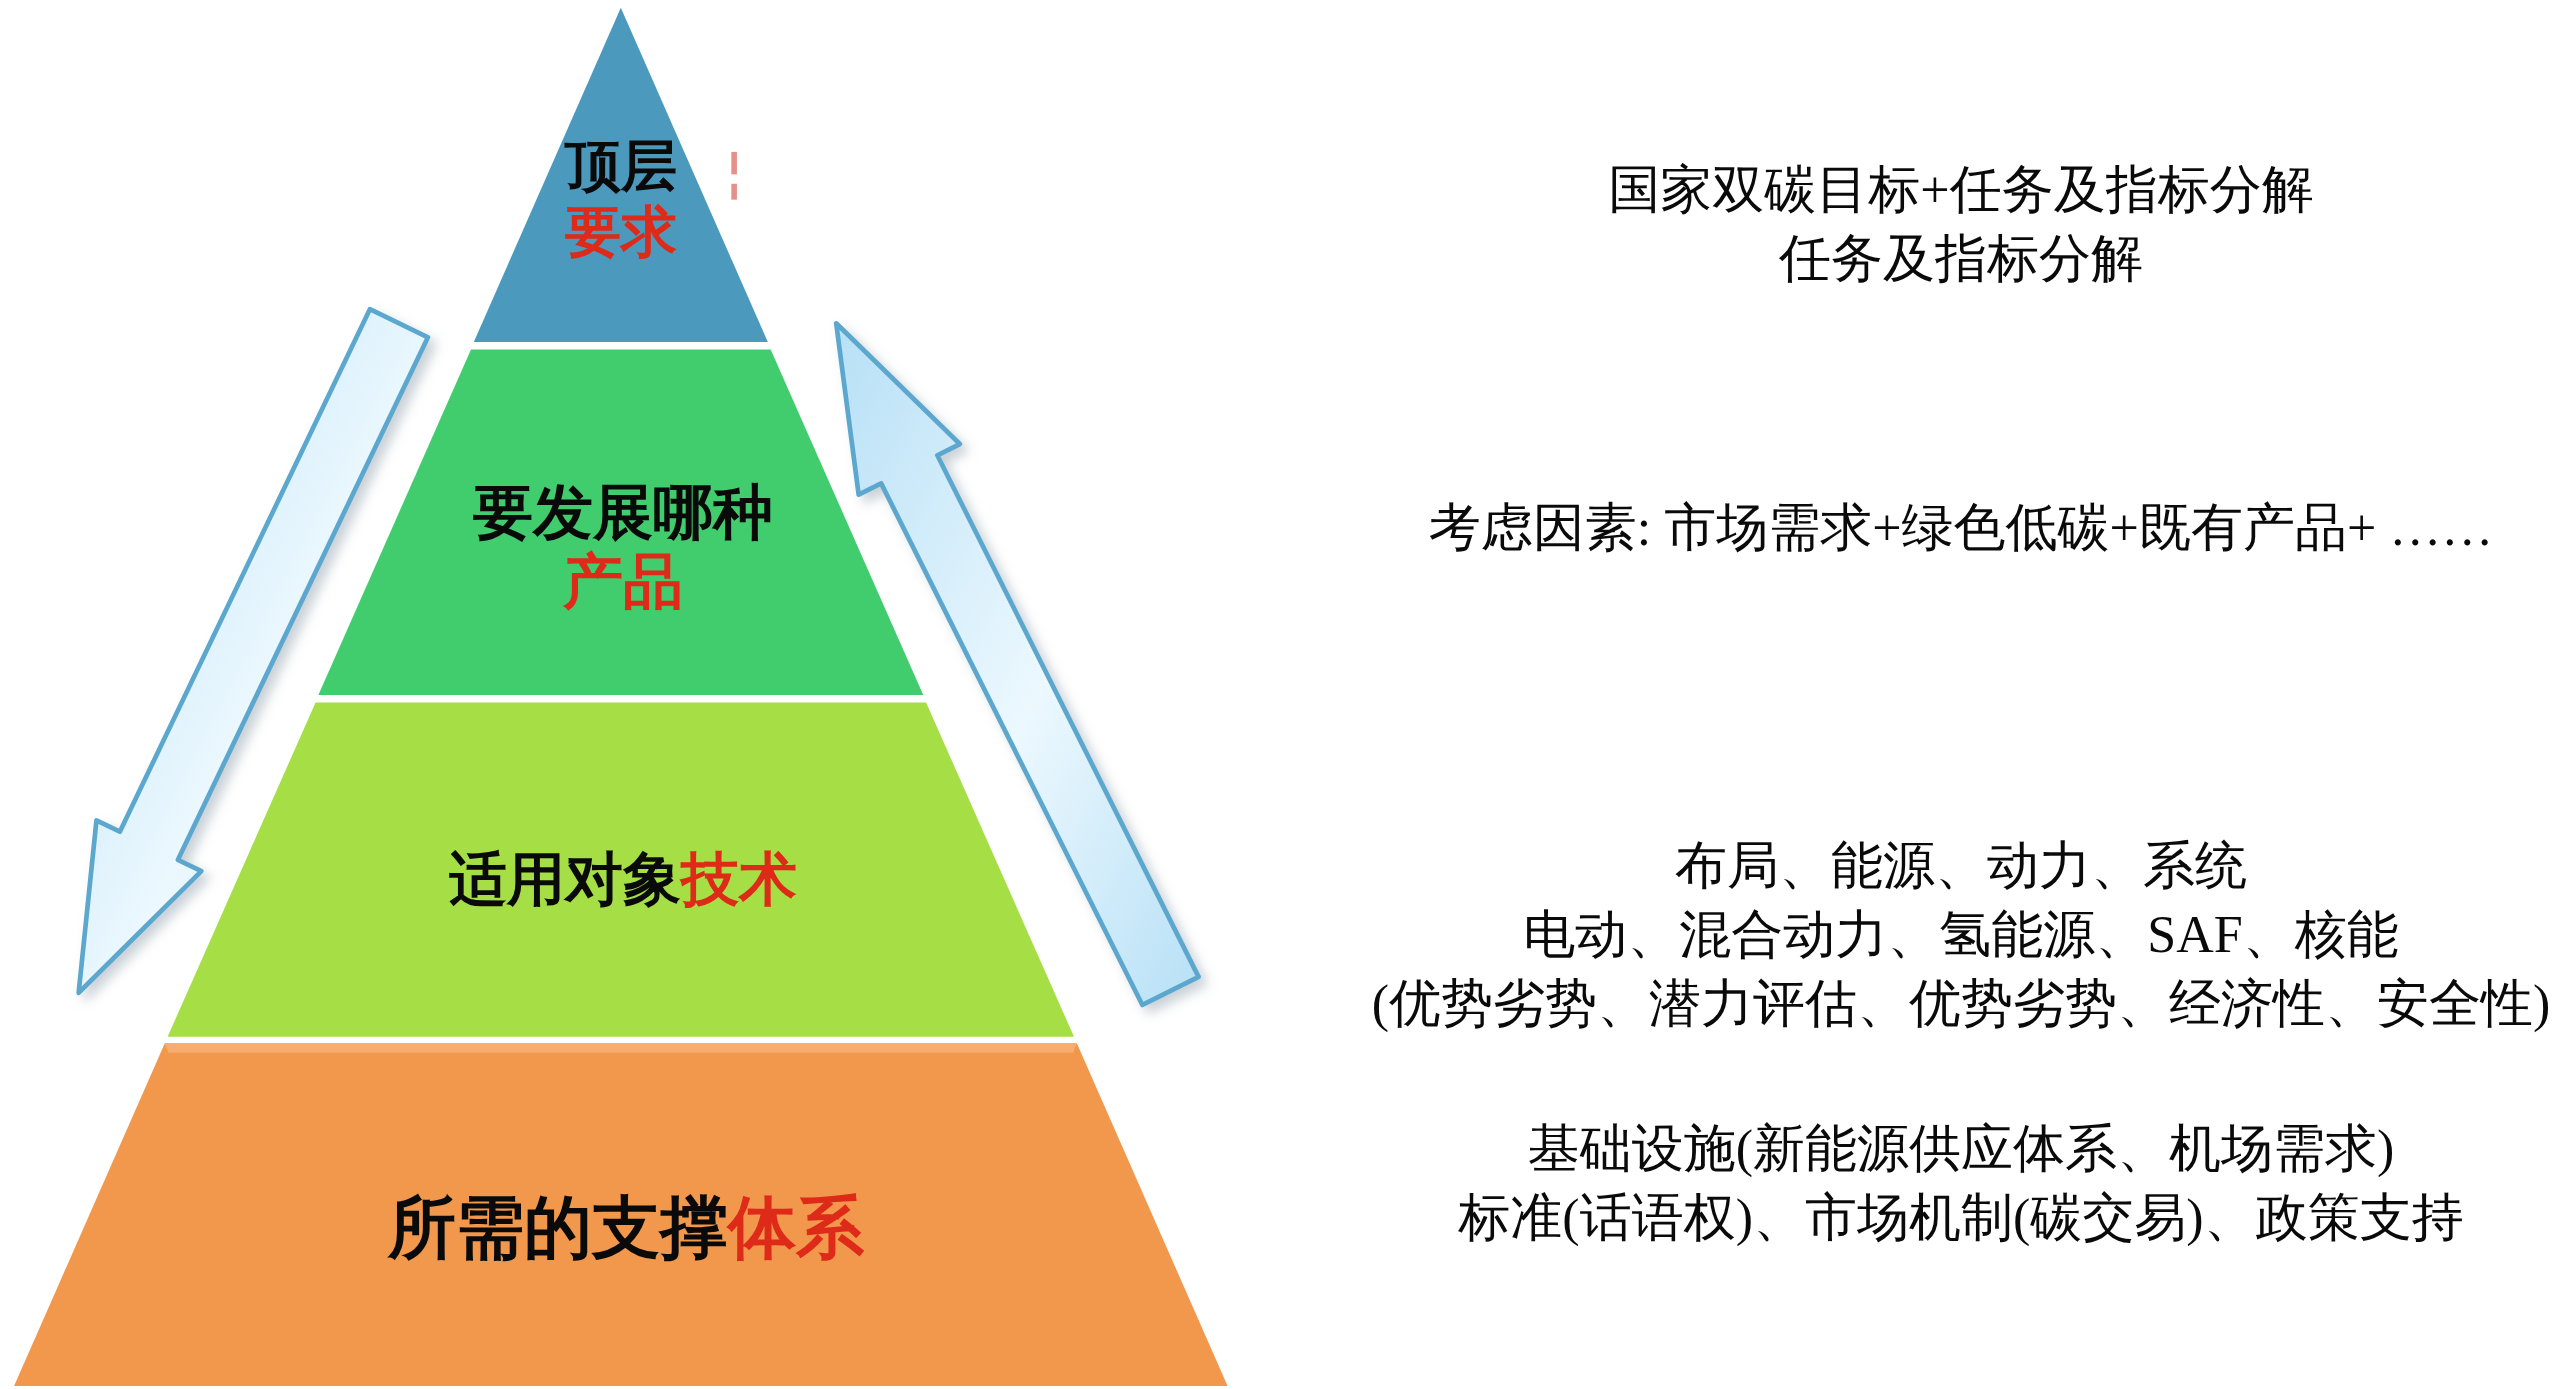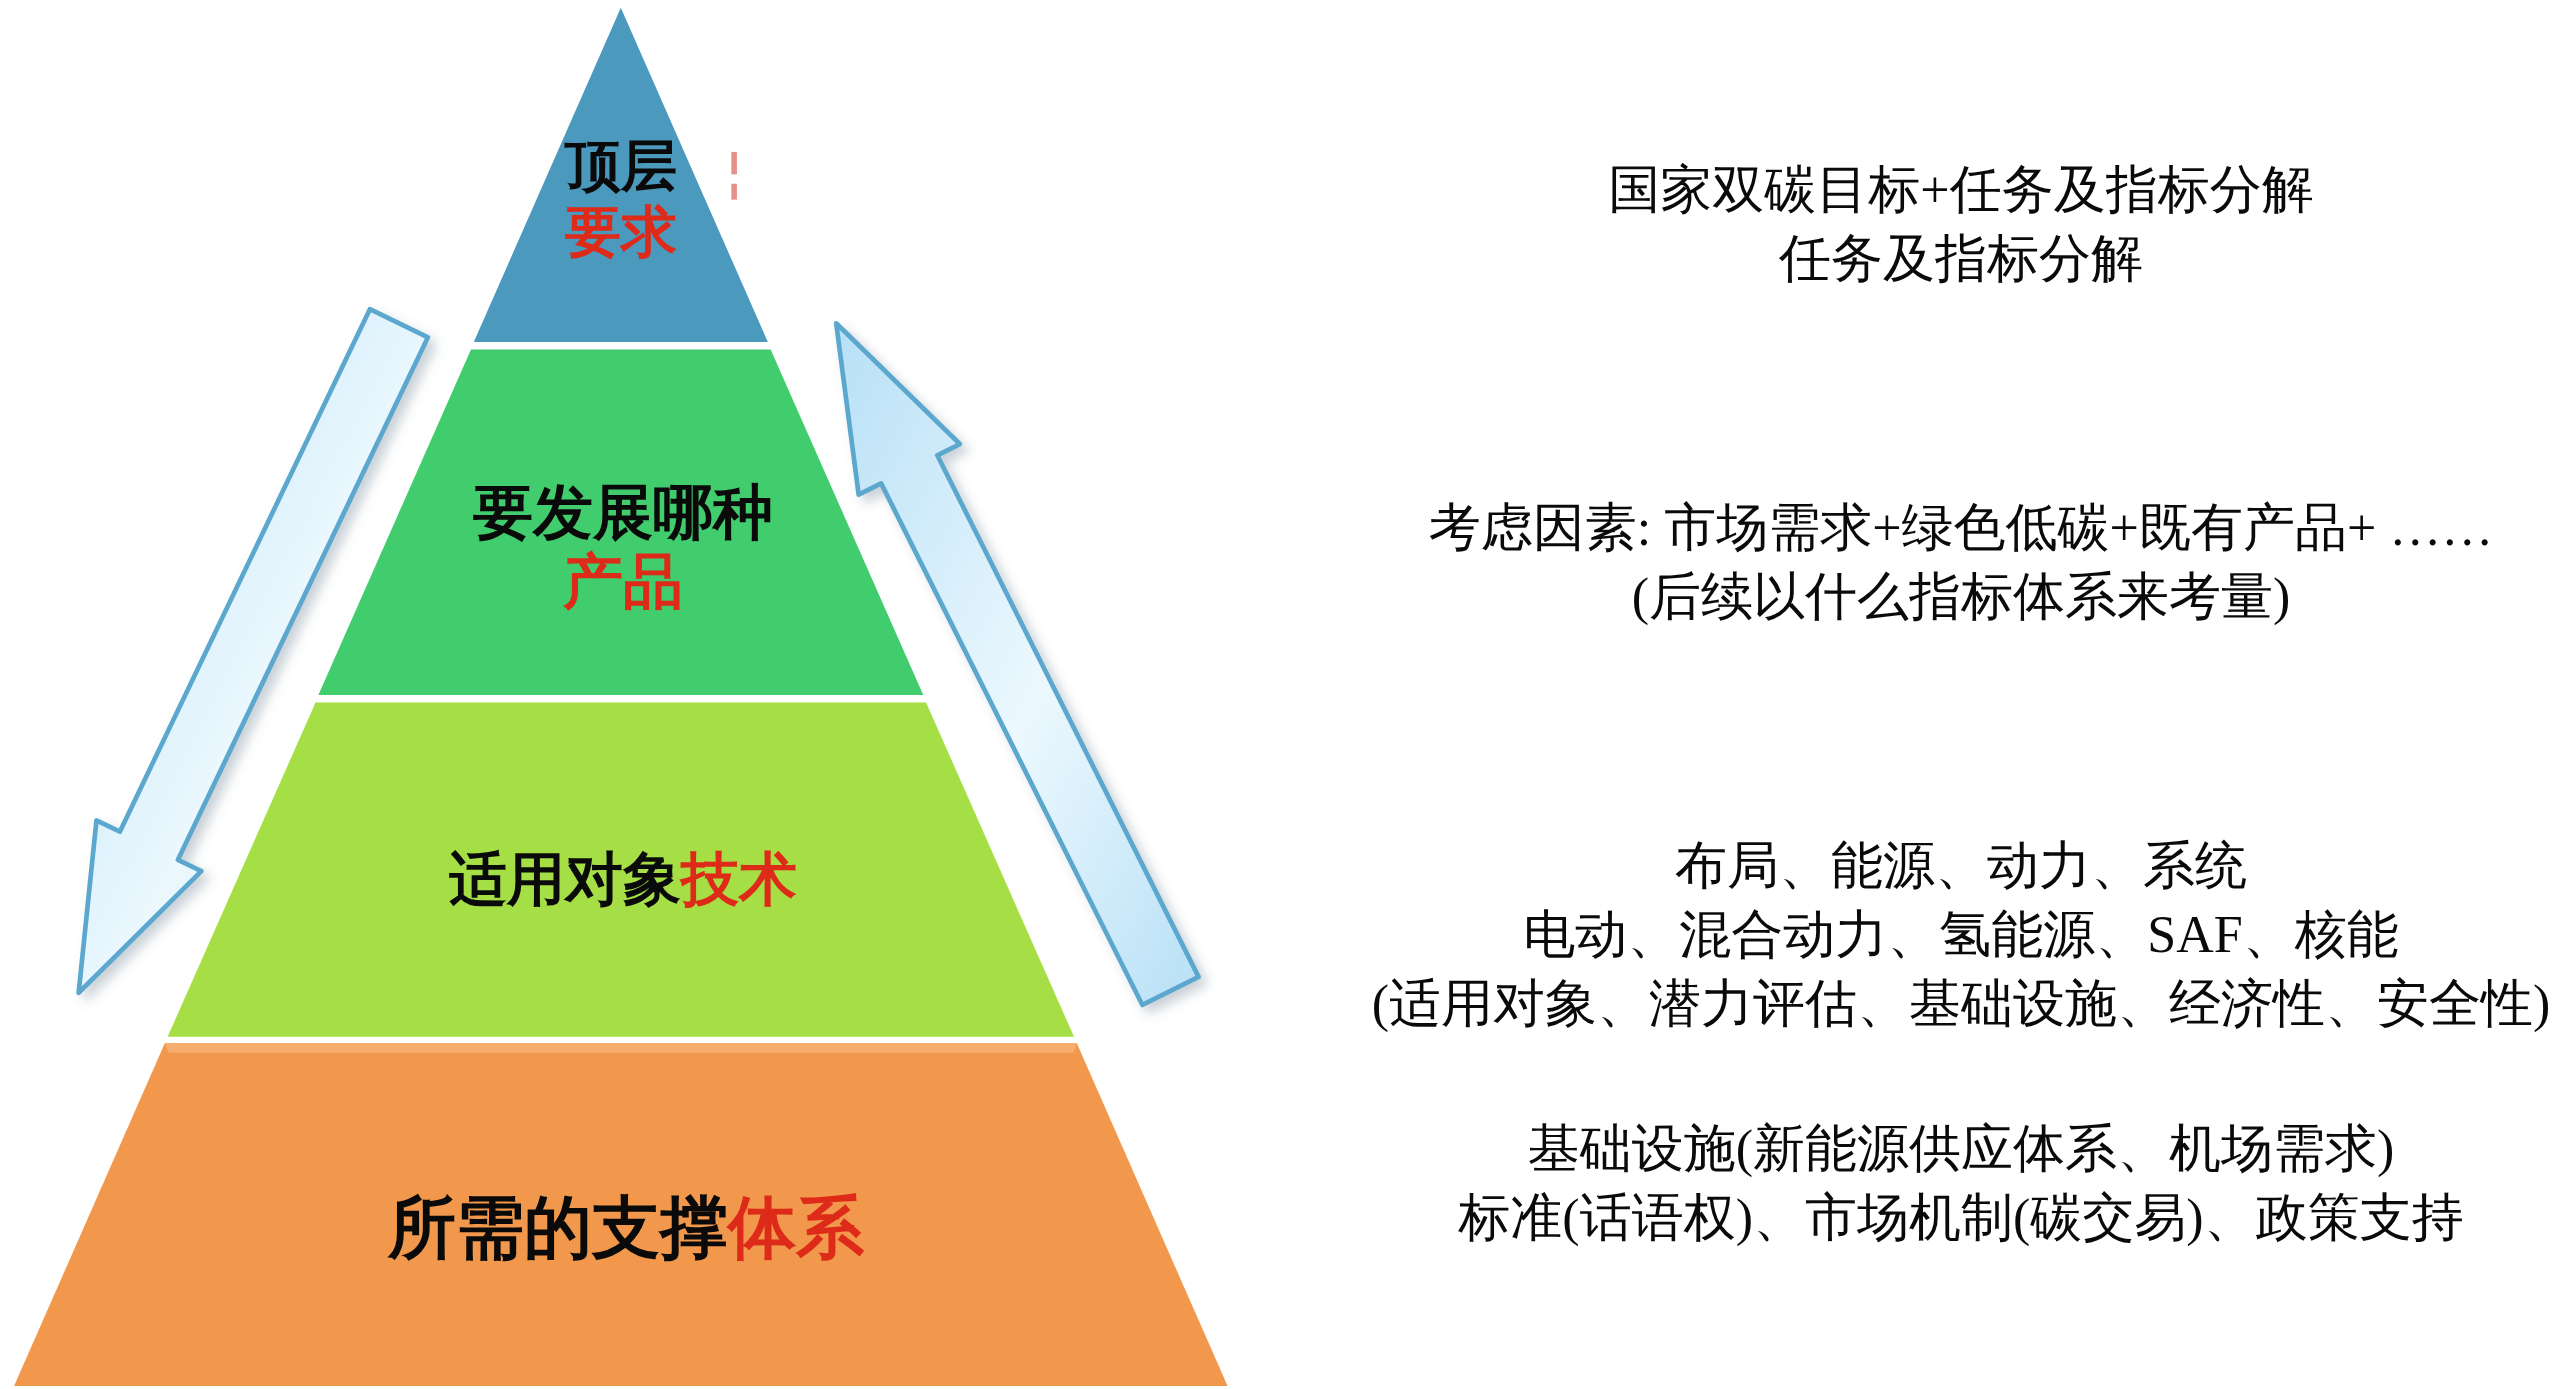--- a/index.html
+++ b/index.html
@@ -94,27 +94,26 @@
     <span>所需的支撑</span><span class="red">体系</span>
   </div>
 
   <div class="ann ann1">
     <div>国家双碳目标+任务及指标分解</div>
     <div>任务及指标分解</div>
   </div>
 
   <div class="ann ann2">
     <div>考虑因素: 市场需求+绿色低碳+既有产品+ ……</div>
-    <div>(后续以什么指标体系来考量)</div>
   </div>
 
   <div class="ann ann3">
     <div>布局、能源、动力、系统</div>
     <div>电动、混合动力、氢能源、SAF、核能</div>
-    <div>(适用对象、潜力评估、基础设施、经济性、安全性)</div>
+    <div>(优势劣势、潜力评估、优势劣势、经济性、安全性)</div>
   </div>
 
   <div class="ann ann4">
     <div>基础设施(新能源供应体系、机场需求)</div>
     <div>标准(话语权)、市场机制(碳交易)、政策支持</div>
   </div>
 
 </div>
 
 

